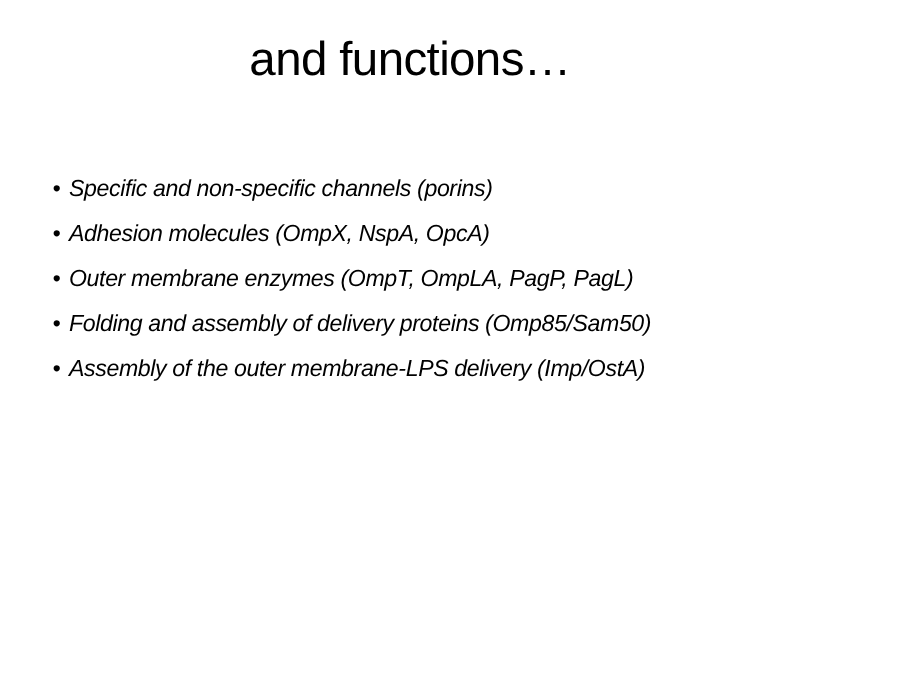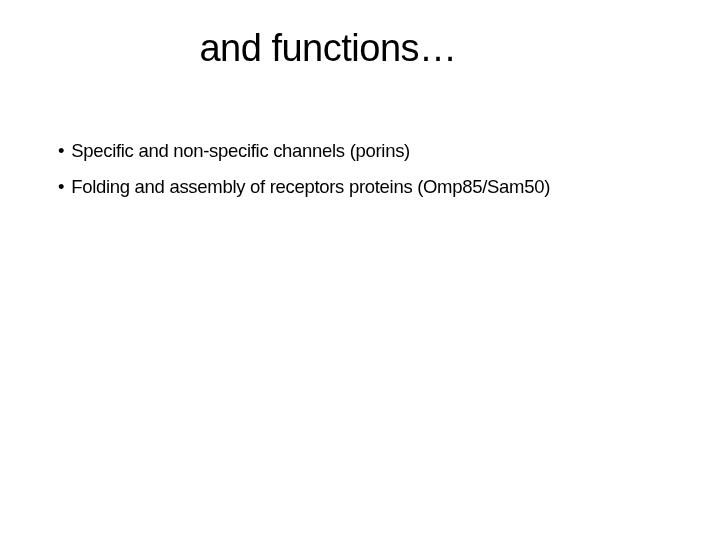--- a/index.html
+++ b/index.html
@@ -28,28 +28,32 @@
     white-space: nowrap;
   }
   .content {
     margin: 66px 54px 0 42px;
     text-align: justify;
     font-size: 18.5px;
     line-height: 25px;
     letter-spacing: -0.3px;
   }
   .bullet {
-    margin: 0 0 11px 16px;
+    margin: 0 0 11px 0;
+    font-style: italic;
   }
   .dot {
     padding-right: 7px;
   }
 </style>
 </head>
 <body>
 
 <div class="slide">
   <h1 class="title">and functions…</h1>
   <div class="content" id="bullets">
       <p class="bullet"><span class="dot">•</span><span>Specific and non-specific channels (porins)</span></p>
-      <p class="bullet"><span class="dot">•</span><span>Folding and assembly of receptors proteins (Omp85/Sam50)</span></p>
+      <p class="bullet"><span class="dot">•</span><span>Adhesion molecules (OmpX, NspA, OpcA)</span></p>
+      <p class="bullet"><span class="dot">•</span><span>Outer membrane enzymes (OmpT, OmpLA, PagP, PagL)</span></p>
+      <p class="bullet"><span class="dot">•</span><span>Folding and assembly of delivery proteins (Omp85/Sam50)</span></p>
+      <p class="bullet"><span class="dot">•</span><span>Assembly of the outer membrane-LPS delivery (Imp/OstA)</span></p>
     </div>
 </div>
 
 </body></html>

